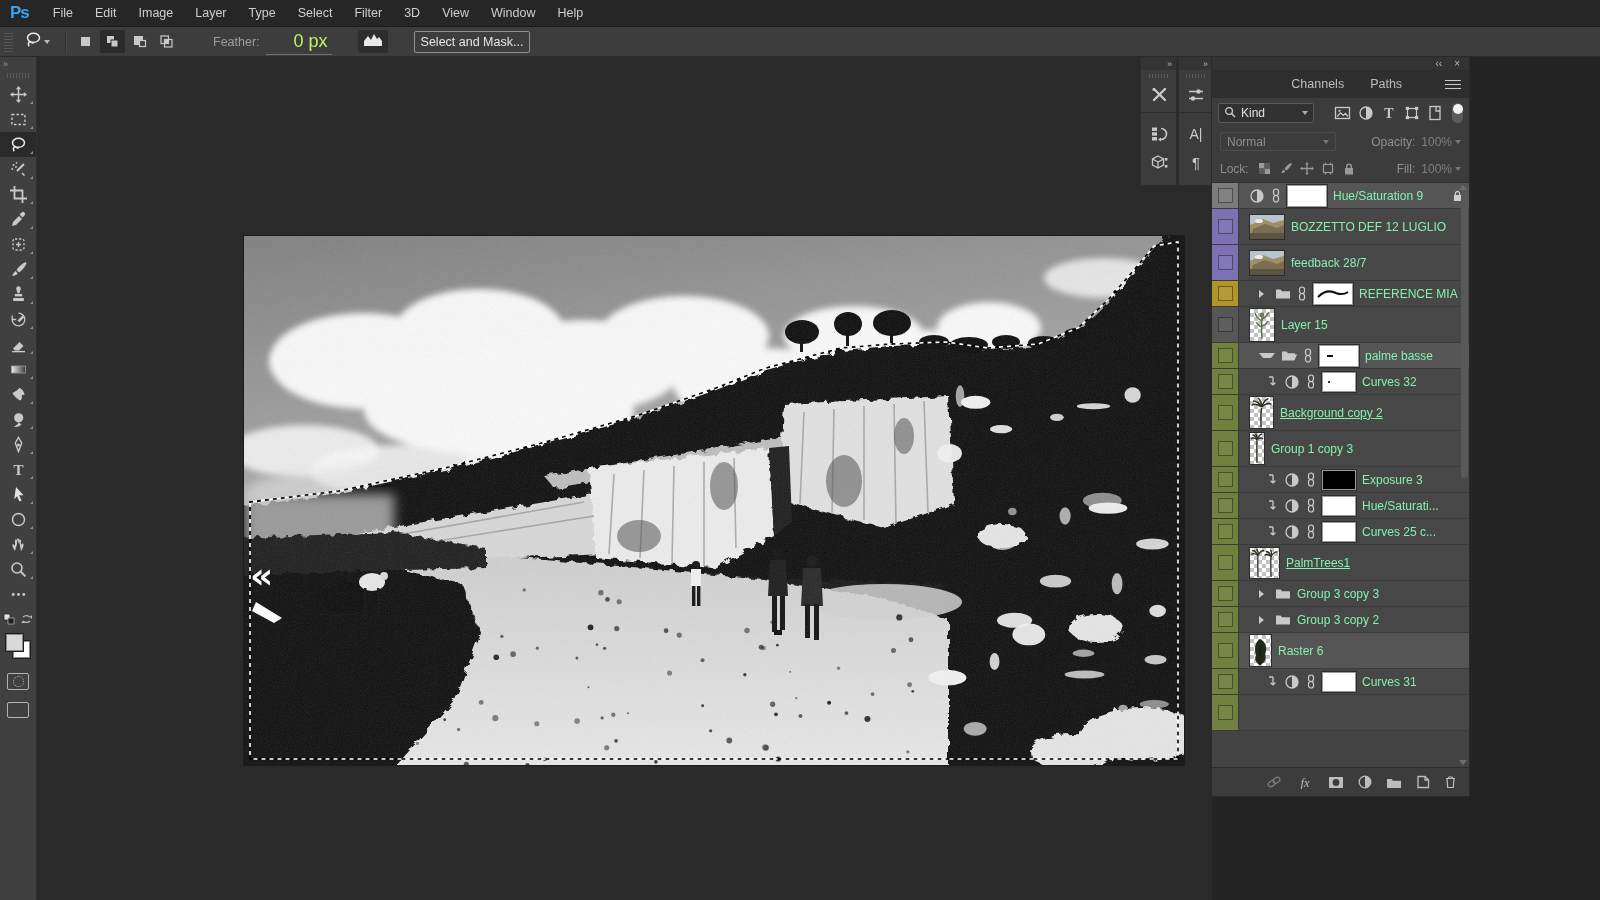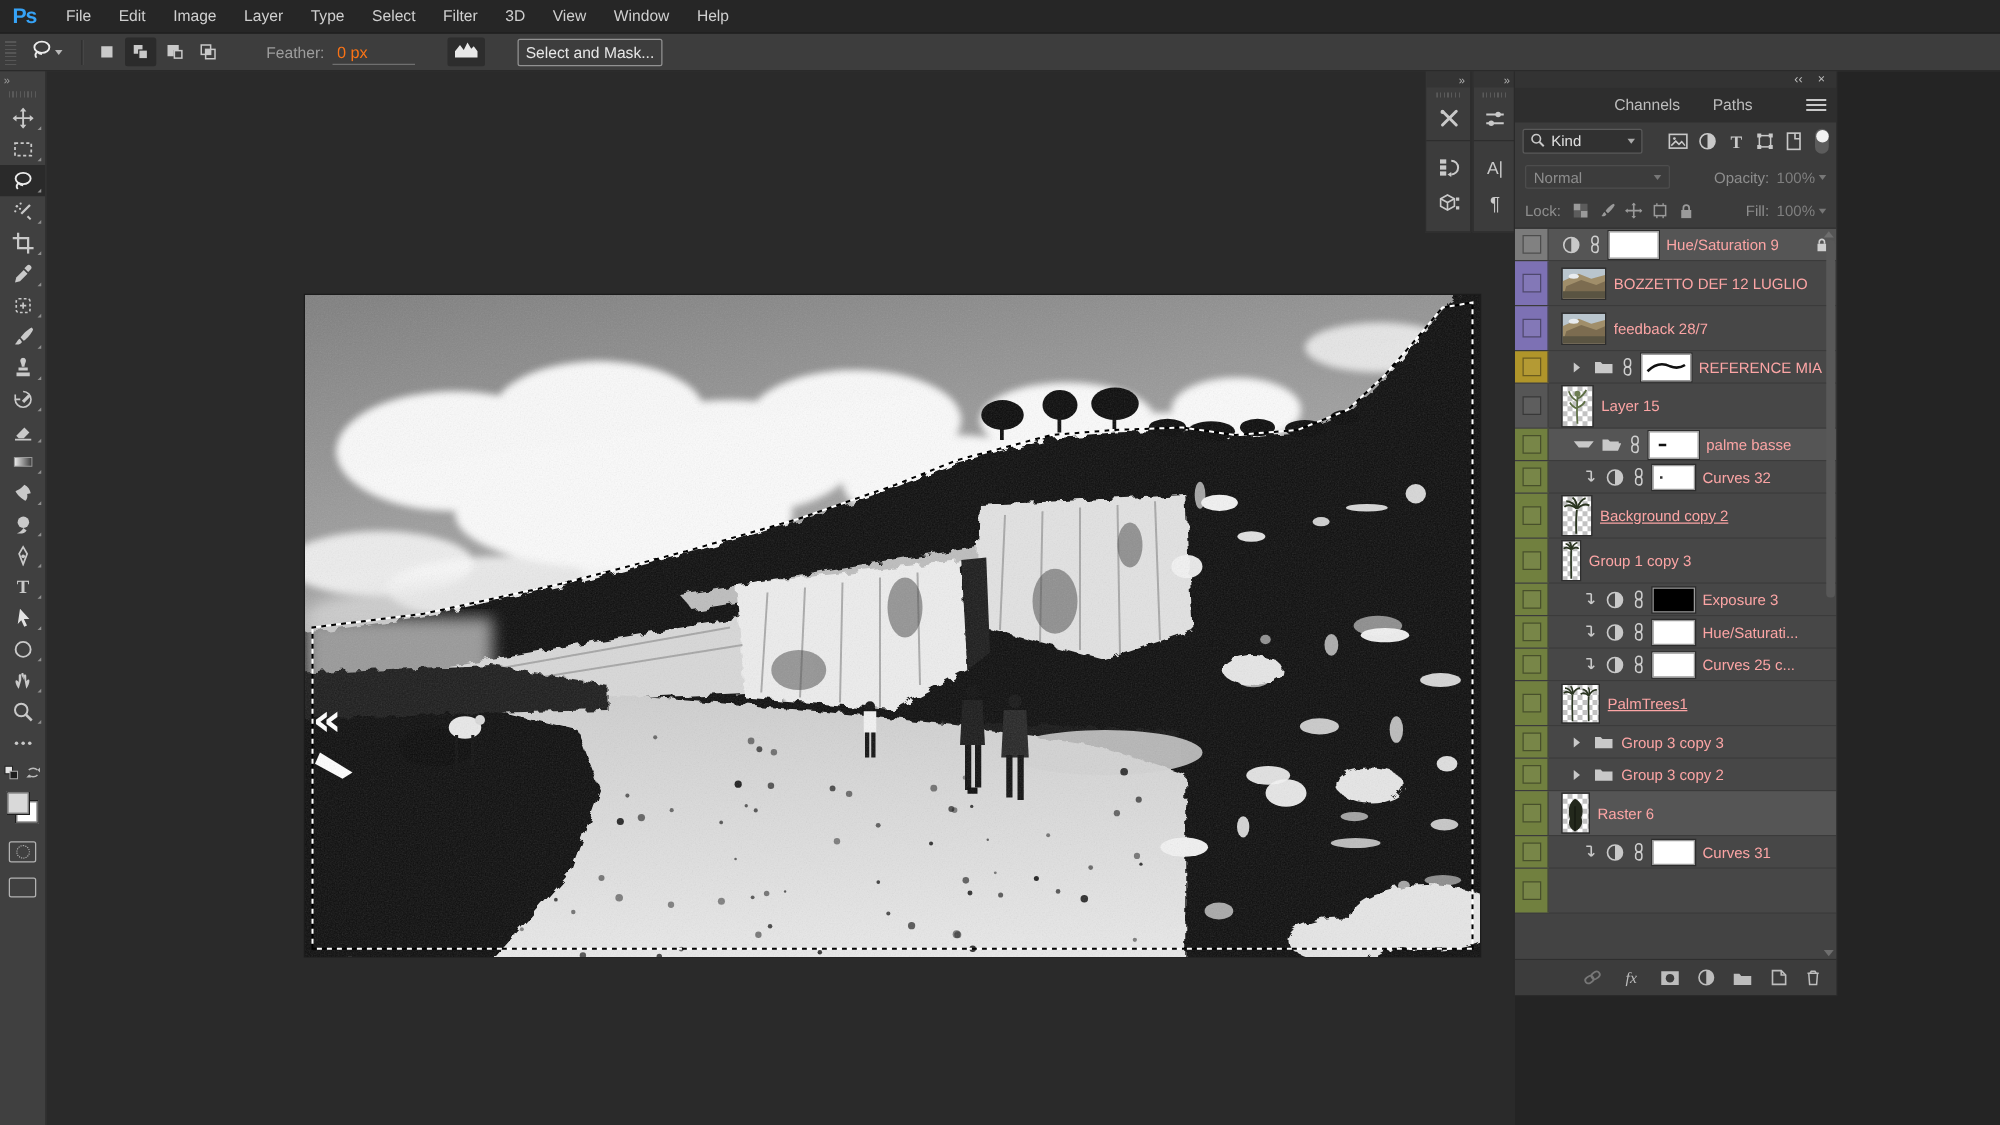--- a/index.html
+++ b/index.html
@@ -14,21 +14,21 @@
   .optionsbar{position:absolute;left:0;top:27px;width:1600px;height:29px;background:#3d3d3d;
               border-bottom:1px solid #2a2a2a;display:flex;align-items:center;z-index:30;}
   .grip-v{width:9px;height:20px;margin:0 4px;background:repeating-linear-gradient(0deg,#565656 0 1px,transparent 1px 3px);}
   .tool-preview{display:flex;align-items:center;gap:2px;padding:0 8px;}
   .chev{width:0;height:0;border-left:3.5px solid transparent;border-right:3.5px solid transparent;border-top:4px solid #b9b9b9;display:inline-block;}
   .vsep{width:1px;height:20px;background:#2e2e2e;margin:0 7px;box-shadow:1px 0 0 #4a4a4a;}
   .mode-btn{width:25px;height:23px;display:flex;align-items:center;justify-content:center;border-radius:2px;}
   .mode-btn.active{background:#2b2b2b;}
   .opt-label{color:#9d9d9d;font-size:12.5px;margin:0 6px 0 12px;}
   .feather-input{width:58px;background:transparent;border:none;border-bottom:1px solid #6f6f6f;
-                 color:#f97316;font-size:13px;font-family:"Liberation Sans",sans-serif;padding:2px 4px;outline:none;}
+                 color:#bef264;font-size:18px;font-family:"Liberation Sans",sans-serif;padding:2px 4px;outline:none;text-align:right;}
   .icon-btn{background:#2d2d2d;border-radius:2px;width:30px;height:23px;display:flex;align-items:center;justify-content:center;margin-left:26px;}
   .snm-btn{margin-left:26px;border:1px solid #929292;border-radius:2px;background:transparent;
            color:#e6e6e6;font-size:12.5px;font-family:"Liberation Sans",sans-serif;padding:3px 6px;}
   
   .toolbar{position:absolute;left:0;top:56px;width:36px;height:844px;background:#404040;
            border-right:1px solid #313131;display:flex;flex-direction:column;align-items:center;z-index:20;}
   .tb-head{height:15px;width:100%;display:flex;align-items:center;justify-content:flex-start;
            padding-left:6px;color:#9e9e9e;font-size:9px;letter-spacing:1px;}
   .tb-grip{width:22px;height:5px;background:repeating-linear-gradient(90deg,#5a5a5a 0 1px,transparent 1px 3px);margin:2px 0 4px;}
   .tool{width:36px;height:25px;display:flex;align-items:center;justify-content:center;position:relative;}
@@ -89,21 +89,21 @@
   .eyecell{width:26px;align-self:stretch;border-right:1px solid #3b3b3b;display:flex;align-items:center;justify-content:center;flex:0 0 26px;}
   .eyebox{width:13px;height:13px;border:1px solid rgba(0,0,0,.4);background:rgba(255,255,255,.05);}
   .lbl-none{background:#565656;}
   .lbl-gray{background:#7b7b7b;}
   .lbl-violet{background:#7d71b4;}
   .lbl-yellow{background:#b0952a;}
   .lbl-green{background:#71803f;}
   .rowc{display:flex;align-items:center;gap:6px;padding-left:10px;flex:1;min-width:0;}
   .rowc.indent{padding-left:28px;}
   .rowc.grp{padding-left:20px;}
-  .lname{font-size:12px;color:#fca5a5;white-space:nowrap;overflow:hidden;}
+  .lname{font-size:12px;color:#86efac;white-space:nowrap;overflow:hidden;}
   .lname.u{text-decoration:underline;}
   .mask{width:40px;height:22px;background:#fff;border:1px solid #9a9a9a;box-shadow:0 0 0 1px #2d2d2d;
         display:flex;align-items:center;justify-content:center;box-sizing:border-box;}
   .mask.sm{width:34px;height:20px;}
   .mask.black{background:#000;}
   .mask .dash{width:6px;height:2px;background:#111;margin-right:18px;}
   .mask .dot{width:2px;height:2px;background:#333;margin-right:20px;}
   .tri-r{width:0;height:0;border-top:4px solid transparent;border-bottom:4px solid transparent;border-left:5px solid #c9c9c9;flex:0 0 5px;}
   .tri-d{width:0;height:0;border-left:4px solid transparent;border-right:4px solid transparent;border-top:5px solid #c9c9c9;flex:0 0 8px;}
   .thumb{border:1px solid #2d2d2d;flex:0 0 auto;position:relative;overflow:hidden;}

